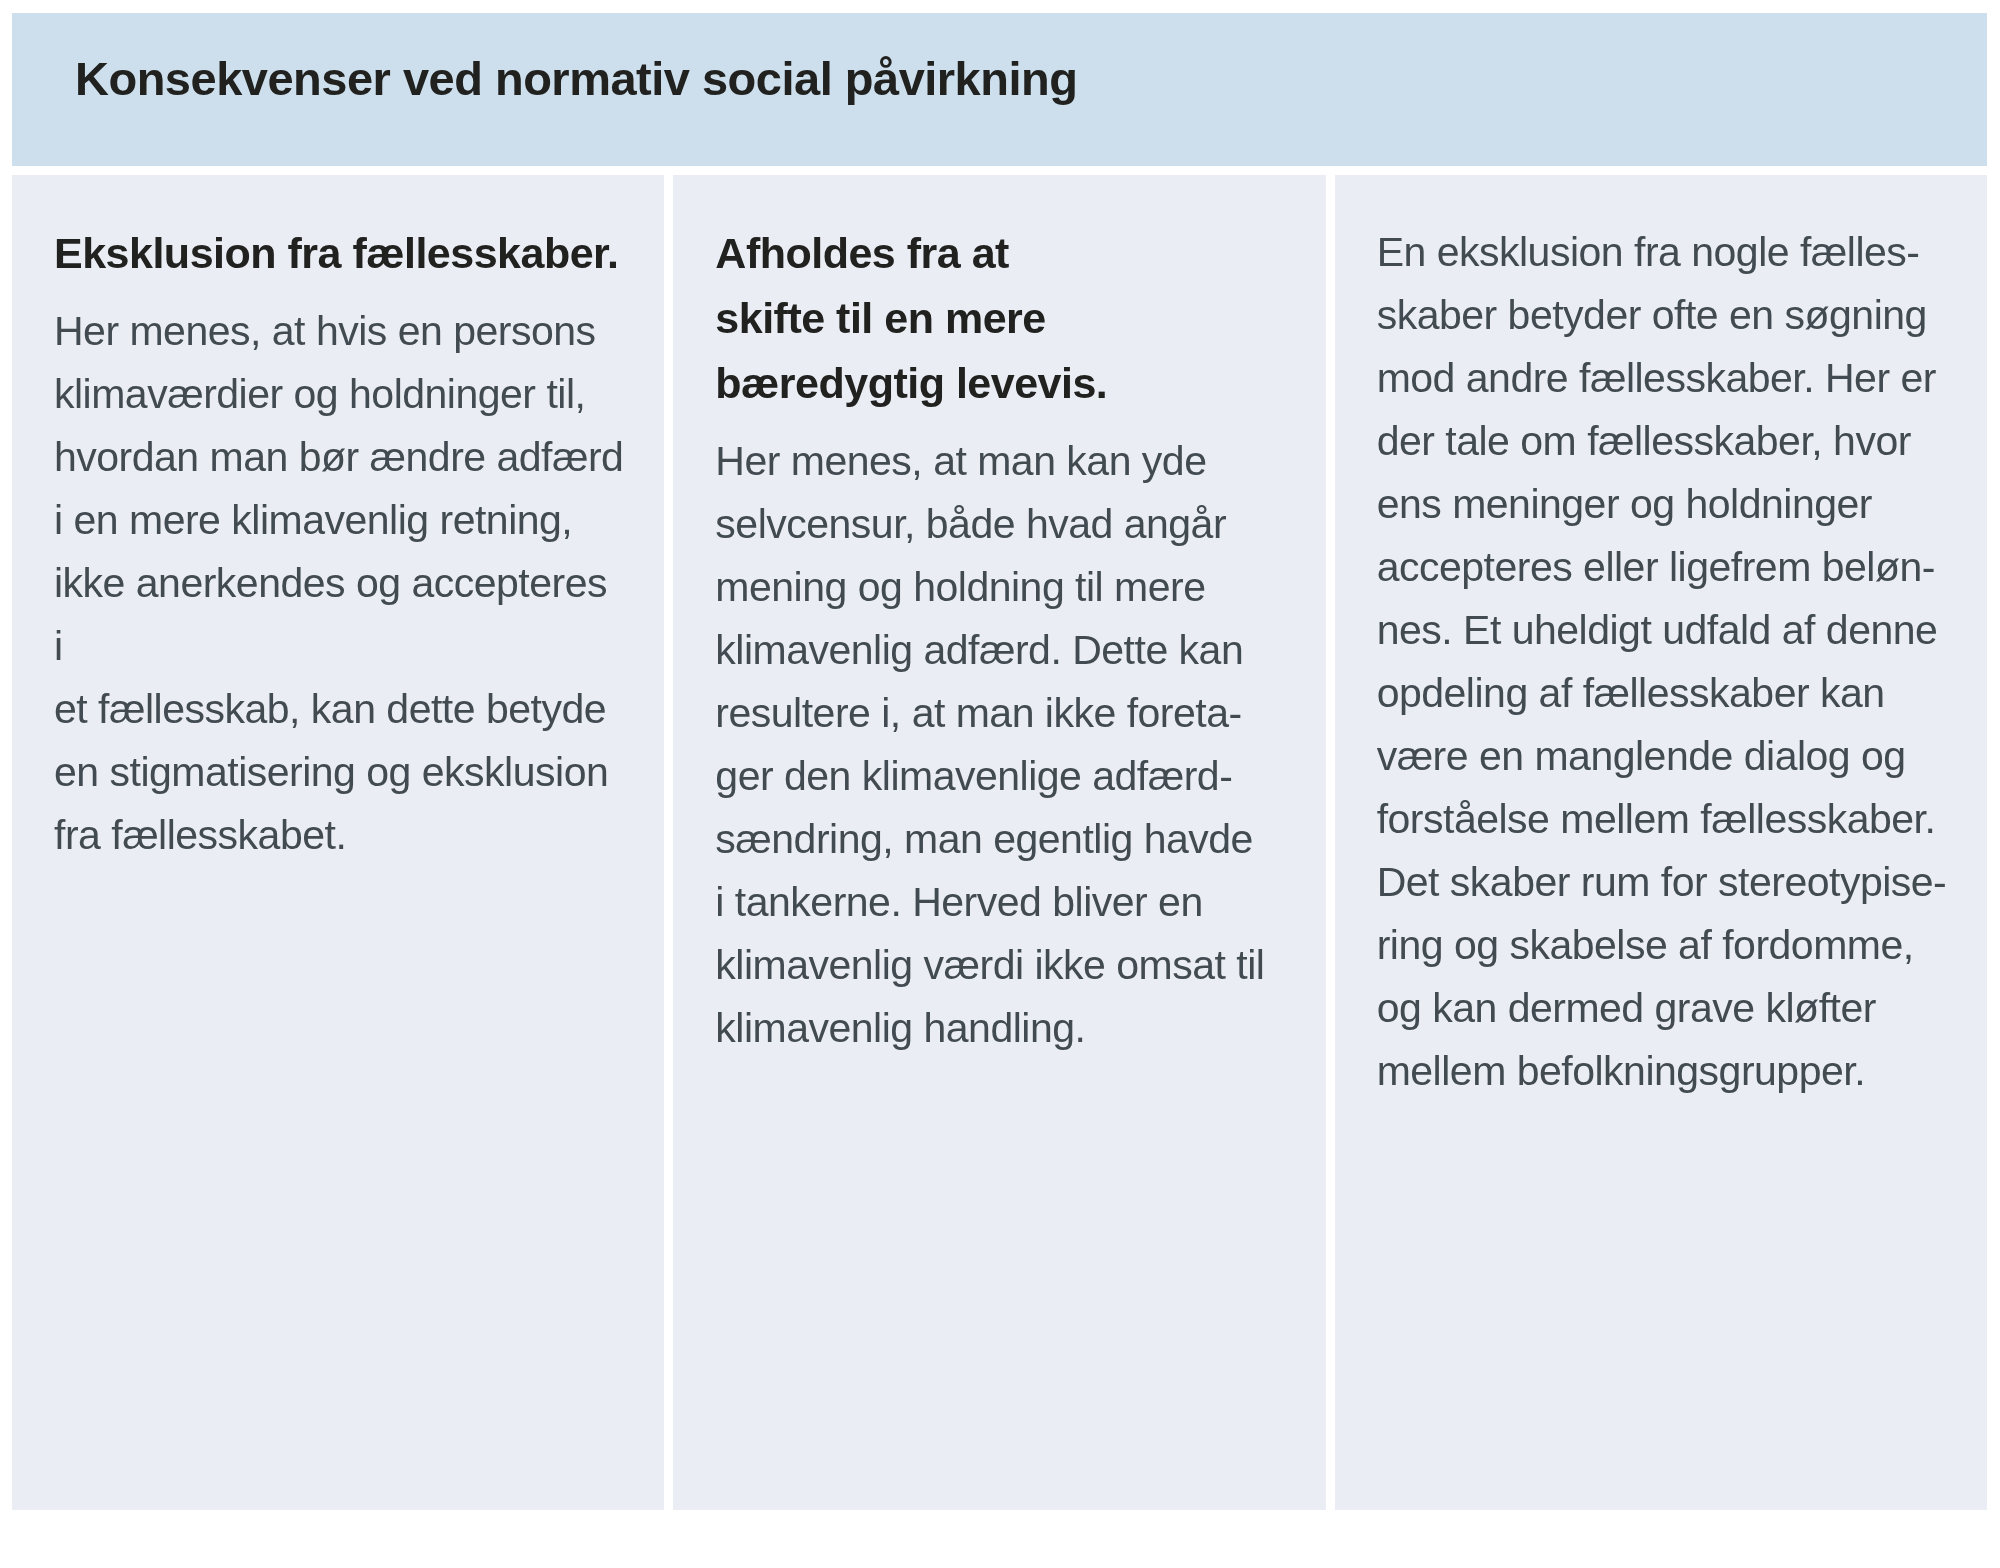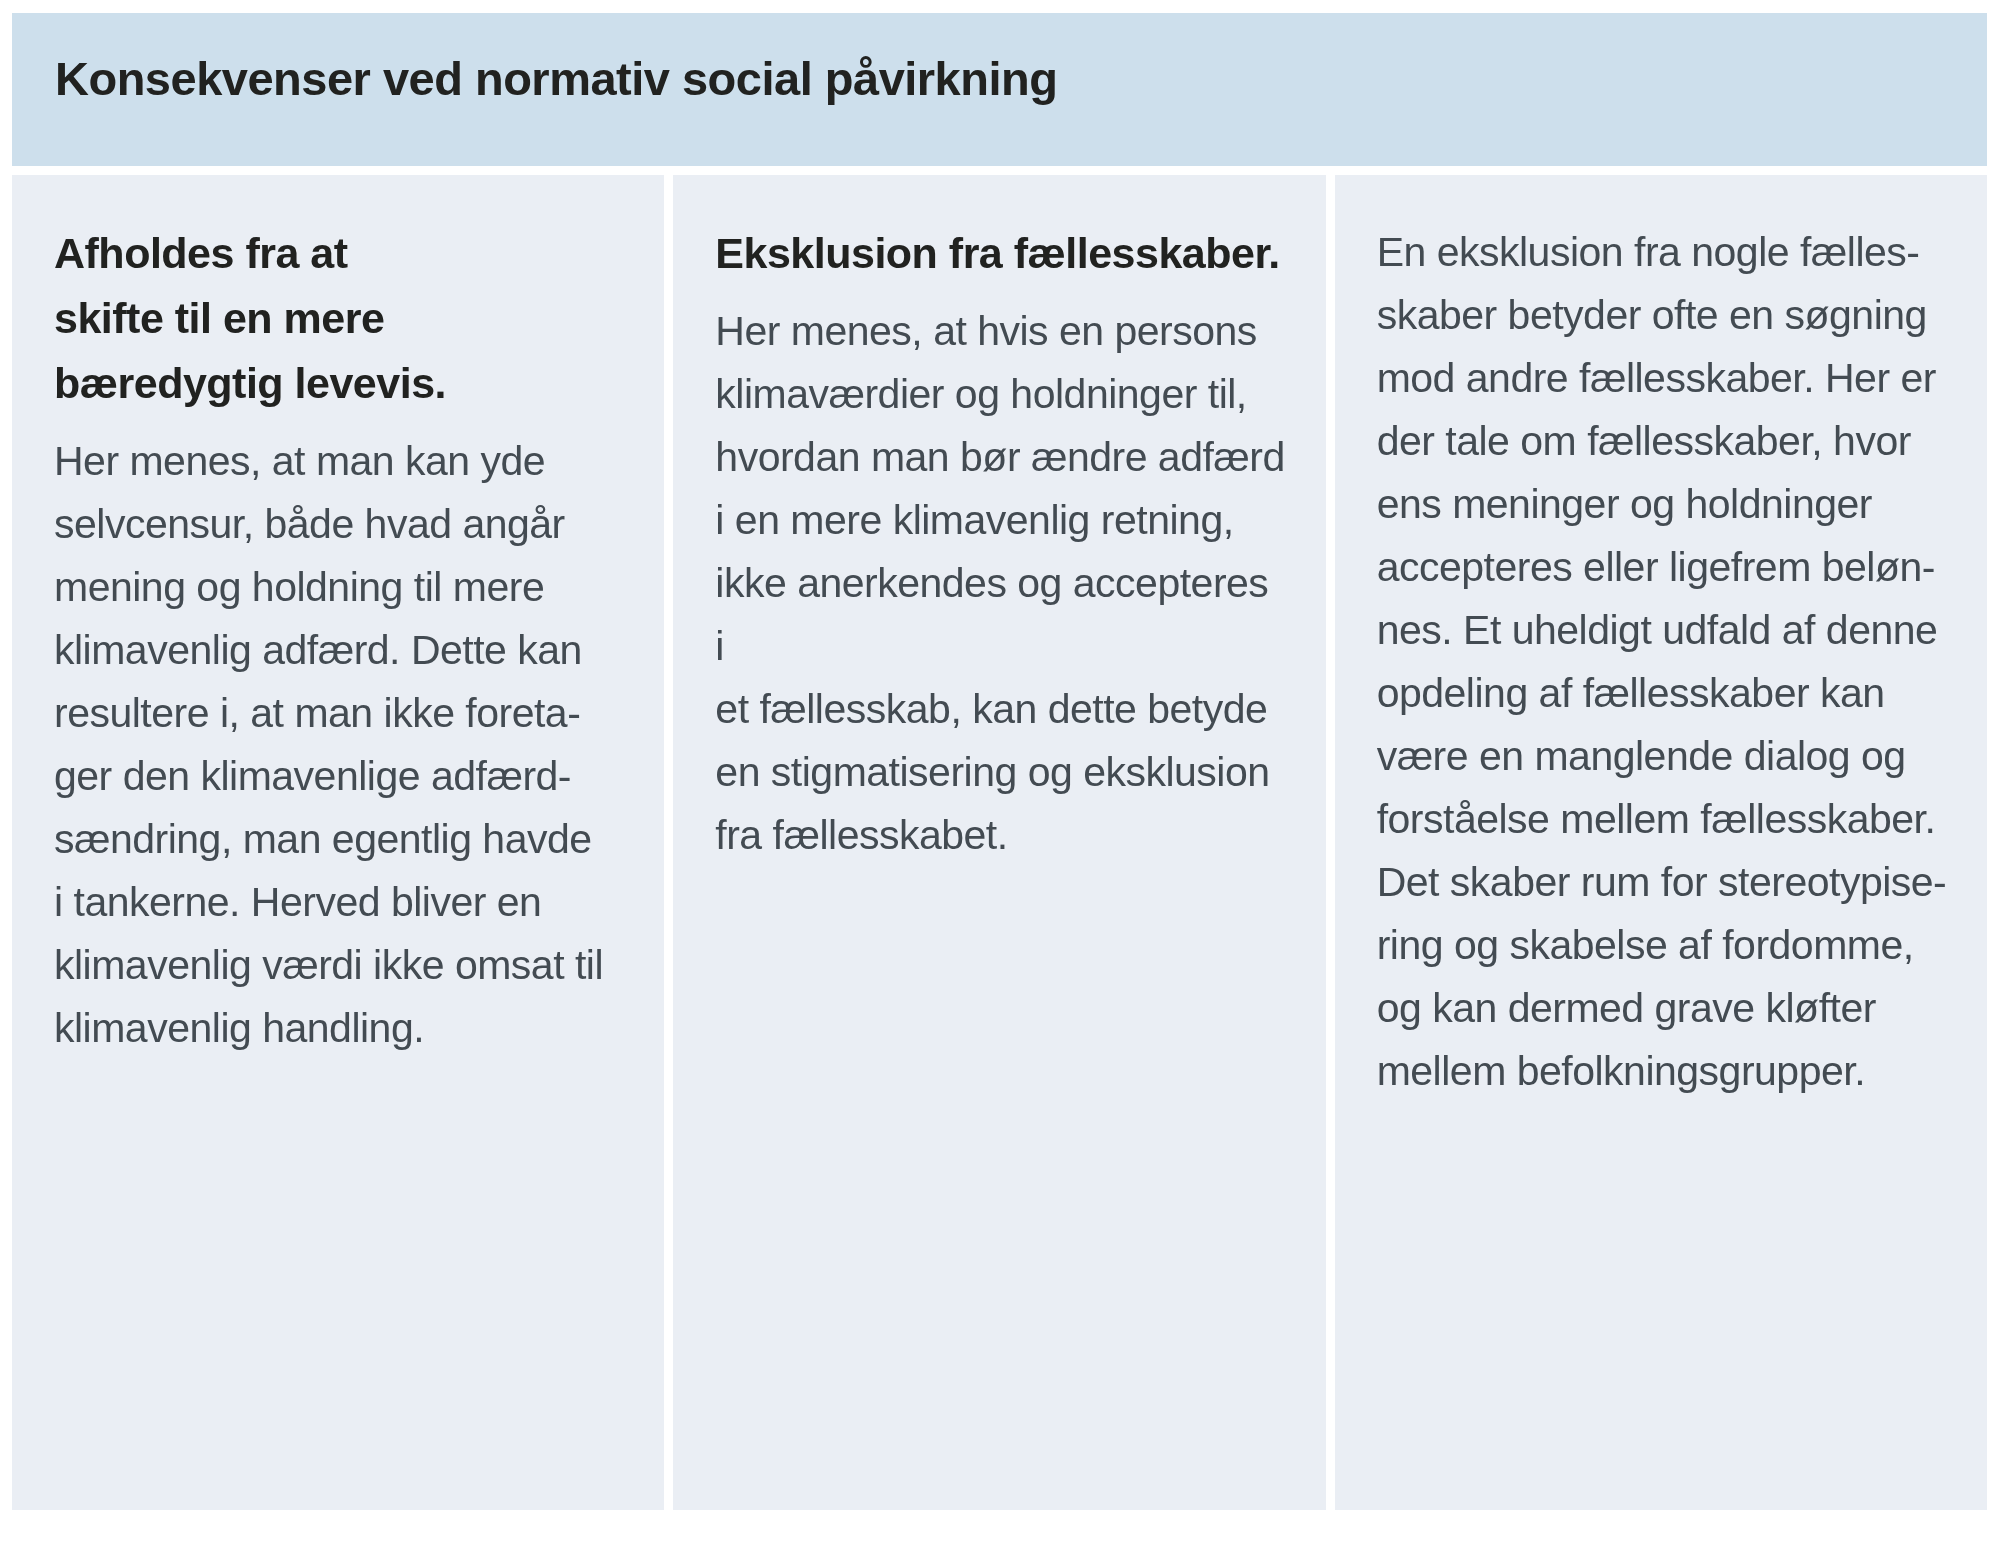--- a/index.html
+++ b/index.html
@@ -23,20 +23,21 @@
     margin: 13px 13px 0 12px;
     height: 153px;
     background: var(--header-band);
     padding: 38px 0 0 43px;
   }
   .band-title {
     font-size: 47px;
     font-weight: bold;
     letter-spacing: -0.5px;
     color: var(--heading-text);
+    margin-left: 20px;
   }
   .columns {
     margin: 9px 13px 0 12px;
     height: 1335px;
     display: flex;
     gap: 9px;
   }
   .col {
     flex: 1 1 0;
     background: var(--column-bg);
@@ -64,45 +65,45 @@
 
 <div class="page">
 
   <div class="band">
     <div class="band-title">Konsekvenser ved normativ social påvirkning</div>
   </div>
 
   <div class="columns">
 
     <div class="col">
+      <div class="col-heading">Eksklusion fra fællesskaber.</div>
+      <div class="col-body">Her menes, at hvis en persons
+klimaværdier og holdninger til,
+hvordan man bør ændre adfærd
+i en mere klimavenlig retning,
+ikke anerkendes og accepteres i
+et fællesskab, kan dette betyde
+en stigmatisering og eksklusion
+fra fællesskabet.</div>
+    </div>
+
+    <div class="col">
       <div class="col-heading">Afholdes fra at
 skifte til en mere
 bæredygtig levevis.</div>
       <div class="col-body">Her menes, at man kan yde
 selvcensur, både hvad angår
 mening og holdning til mere
 klimavenlig adfærd. Dette kan
 resultere i, at man ikke foreta-
 ger den klimavenlige adfærd-
 sændring, man egentlig havde
 i tankerne. Herved bliver en
 klimavenlig værdi ikke omsat til
 klimavenlig handling.</div>
-    </div>
-
-    <div class="col">
-      <div class="col-heading">Eksklusion fra fællesskaber.</div>
-      <div class="col-body">Her menes, at hvis en persons
-klimaværdier og holdninger til,
-hvordan man bør ændre adfærd
-i en mere klimavenlig retning,
-ikke anerkendes og accepteres i
-et fællesskab, kan dette betyde
-en stigmatisering og eksklusion
-fra fællesskabet.</div>
     </div>
 
     <div class="col">
       <div class="col-body">En eksklusion fra nogle fælles-
 skaber betyder ofte en søgning
 mod andre fællesskaber. Her er
 der tale om fællesskaber, hvor
 ens meninger og holdninger
 accepteres eller ligefrem beløn-
 nes. Et uheldigt udfald af denne

